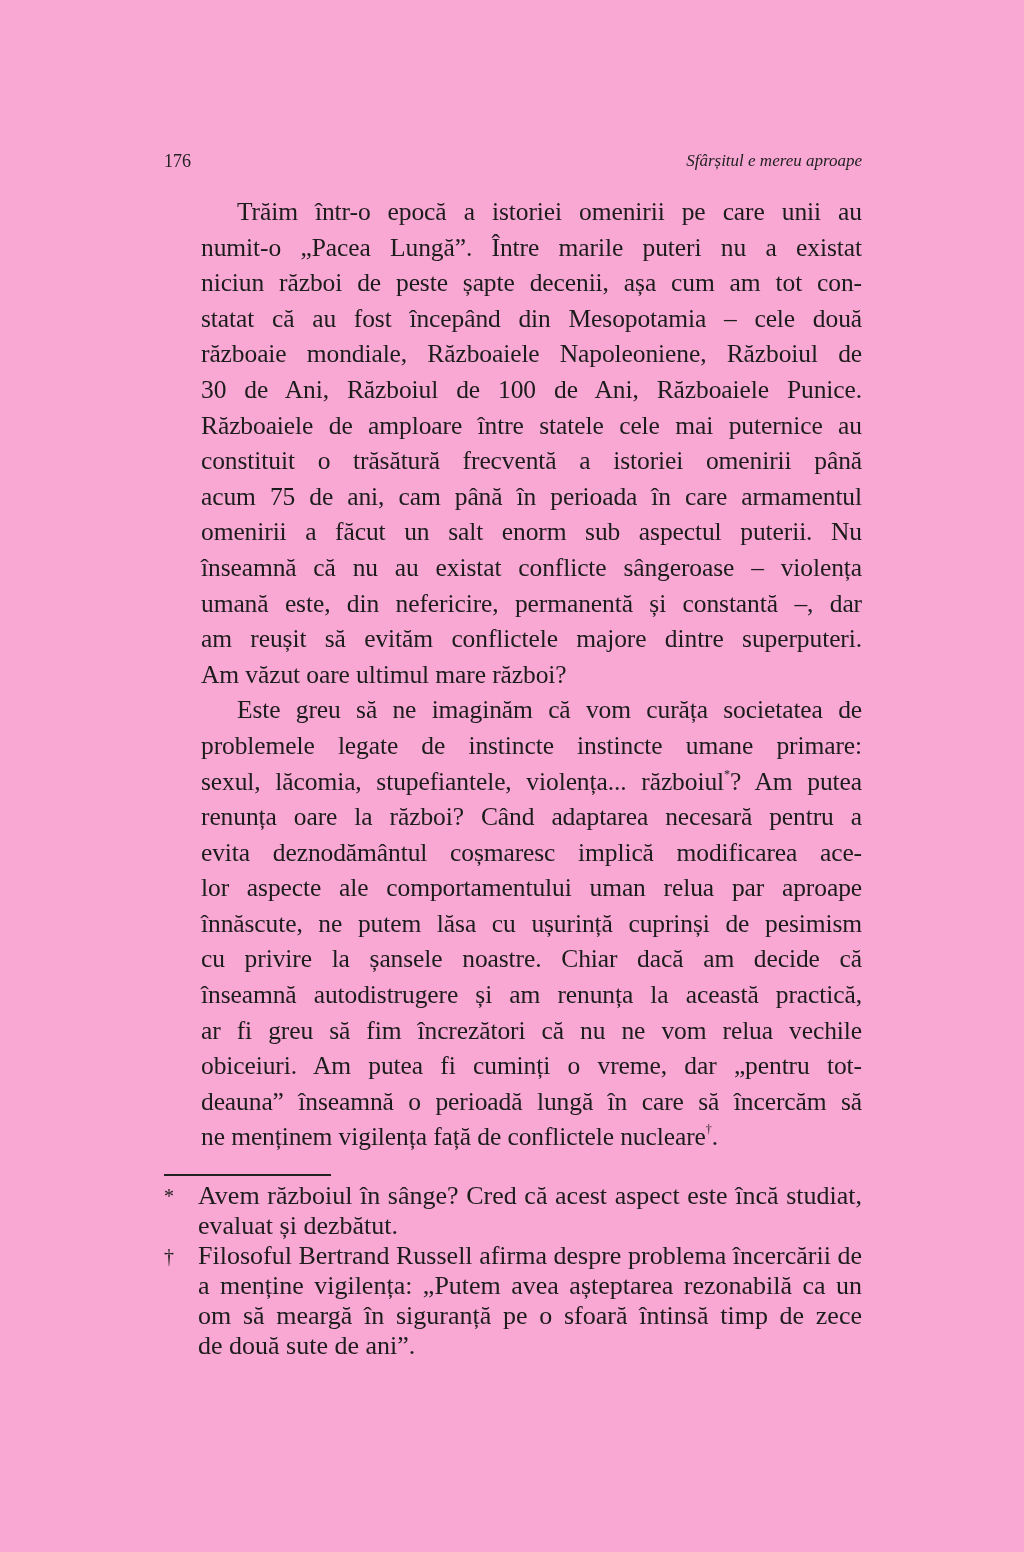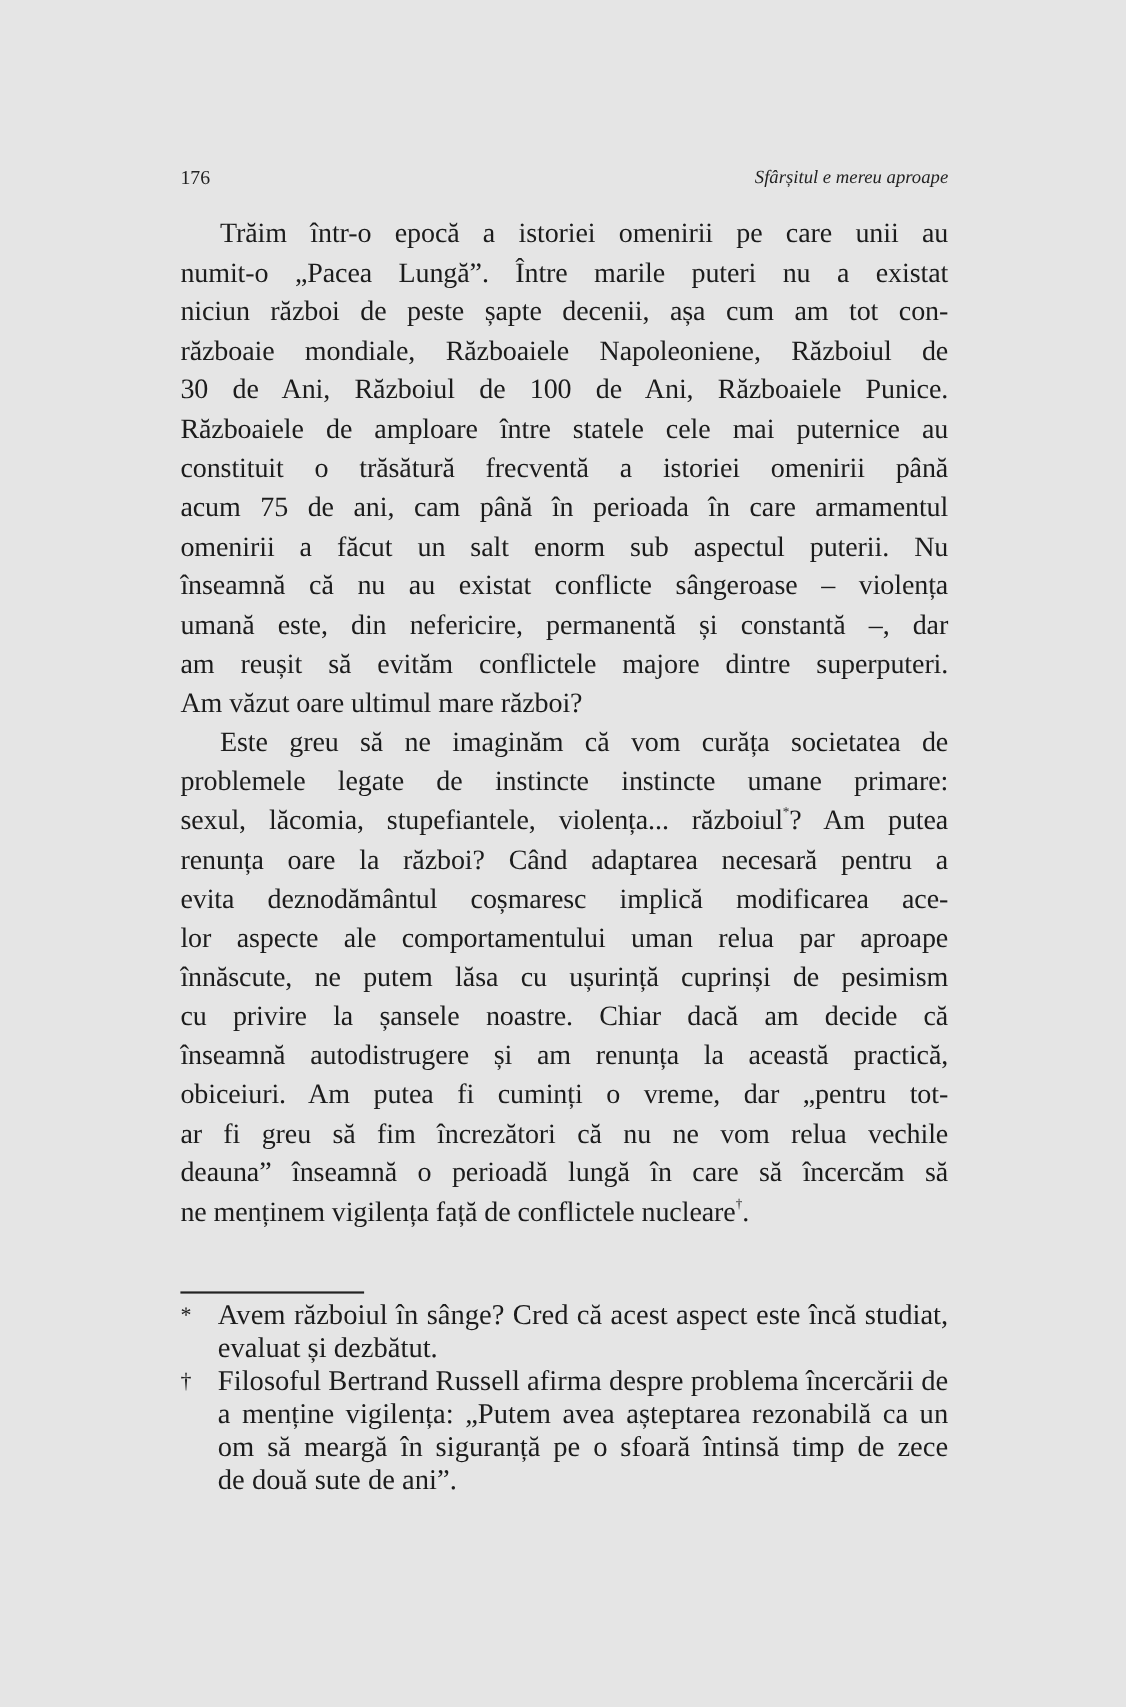--- a/index.html
+++ b/index.html
@@ -1,22 +1,22 @@
 <!DOCTYPE html>
 <html><head>
 <meta charset="utf-8">
 <style>
   html, body { margin: 0; padding: 0; background: #ffffff; }
   body { width: 1024px; height: 1552px; position: relative; overflow: hidden; }
-  .page { position: absolute; left: 0; top: 0; width: 1024px; height: 1552px; background: #e5e5e5; color: #1c1c1c; font-family: "Liberation Serif", "DejaVu Serif", serif; }
+  .page { position: absolute; left: 0; top: 0; width: 1024px; height: 1552px; background: #f9a8d4; color: #1c1c1c; font-family: "Liberation Serif", "DejaVu Serif", serif; }
   .header { position: absolute; left: 164px; top: 146px; width: 698px; height: 30px; }
   .page-number { position: absolute; left: 0; top: 0; font-size: 18px; line-height: 30px; color: #222; }
   .running-title { position: absolute; right: 0; top: 0; font-size: 17px; line-height: 30px; font-style: italic; color: #222; }
   .body-text { position: absolute; left: 164px; top: 194px; width: 698px; }
-  .line { display: block; height: 35.6px; line-height: 35.6px; font-size: 25.5px; white-space: nowrap; text-align: justify; text-align-last: justify; letter-spacing: -0.1px; }
+  .line { display: block; height: 35.6px; line-height: 35.6px; font-size: 25.5px; white-space: nowrap; text-align: justify; text-align-last: justify; letter-spacing: -0.1px; margin-left: 37px; }
   .line.last { text-align-last: left; }
   .line.indent { padding-left: 36px; }
   sup.fn { font-size: 12px; vertical-align: top; line-height: 1; position: relative; top: 4px; }
   .rule { position: absolute; left: 164px; top: 1174px; width: 167px; height: 1.5px; background: #222; }
   .footnotes { position: absolute; left: 164px; top: 1181px; width: 698px; }
   .fn-item { position: relative; padding-left: 34px; }
   .fn-mark { position: absolute; left: 0; top: 0; font-size: 20px; line-height: 30px; }
   .fn-line { display: block; height: 30px; line-height: 30px; font-size: 26px; white-space: nowrap; text-align: justify; text-align-last: justify; }
   .fn-line.last { text-align-last: left; }
 </style>
@@ -28,42 +28,43 @@
   <div class="header">
     <span class="page-number">176</span>
     <span class="running-title">Sfârșitul e mereu aproape</span>
   </div>
 
   <div class="body-text">
 
     <span class="line indent">Trăim într-o epocă a istoriei omenirii pe care unii au</span>
     <span class="line">numit-o „Pacea Lungă”. Între marile puteri nu a existat</span>
     <span class="line">niciun război de peste șapte decenii, așa cum am tot con-</span>
+    <span class="line">statat că au fost începând din Mesopotamia – cele două</span>
     <span class="line">războaie mondiale, Războaiele Napoleoniene, Războiul de</span>
     <span class="line">30 de Ani, Războiul de 100 de Ani, Războaiele Punice.</span>
     <span class="line">Războaiele de amploare între statele cele mai puternice au</span>
     <span class="line">constituit o trăsătură frecventă a istoriei omenirii până</span>
     <span class="line">acum 75 de ani, cam până în perioada în care armamentul</span>
     <span class="line">omenirii a făcut un salt enorm sub aspectul puterii. Nu</span>
     <span class="line">înseamnă că nu au existat conflicte sângeroase – violența</span>
     <span class="line">umană este, din nefericire, permanentă și constantă –, dar</span>
     <span class="line">am reușit să evităm conflictele majore dintre superputeri.</span>
     <span class="line last">Am văzut oare ultimul mare război?</span>
 
     <span class="line indent">Este greu să ne imaginăm că vom curăța societatea de</span>
     <span class="line">problemele legate de instincte instincte umane primare:</span>
     <span class="line"><span>sexul, lăcomia, stupefiantele, violența... războiul</span><sup class="fn">*</sup><span>? Am putea</span></span>
     <span class="line">renunța oare la război? Când adaptarea necesară pentru a</span>
     <span class="line">evita deznodământul coșmaresc implică modificarea ace-</span>
     <span class="line">lor aspecte ale comportamentului uman relua par aproape</span>
     <span class="line">înnăscute, ne putem lăsa cu ușurință cuprinși de pesimism</span>
     <span class="line">cu privire la șansele noastre. Chiar dacă am decide că</span>
     <span class="line">înseamnă autodistrugere și am renunța la această practică,</span>
+    <span class="line">ar fi greu să fim încrezători că nu ne vom relua vechile</span>
     <span class="line">obiceiuri. Am putea fi cuminți o vreme, dar „pentru tot-</span>
-    <span class="line">ar fi greu să fim încrezători că nu ne vom relua vechile</span>
     <span class="line">deauna” înseamnă o perioadă lungă în care să încercăm să</span>
     <span class="line last"><span>ne menținem vigilența față de conflictele nucleare</span><sup class="fn">†</sup><span>.</span></span>
   </div>
 
   <div class="rule"></div>
 
   <div class="footnotes">
     <div class="fn-item">
       <span class="fn-mark">*</span>
       <span class="fn-line">Avem războiul în sânge? Cred că acest aspect este încă studiat,</span>

